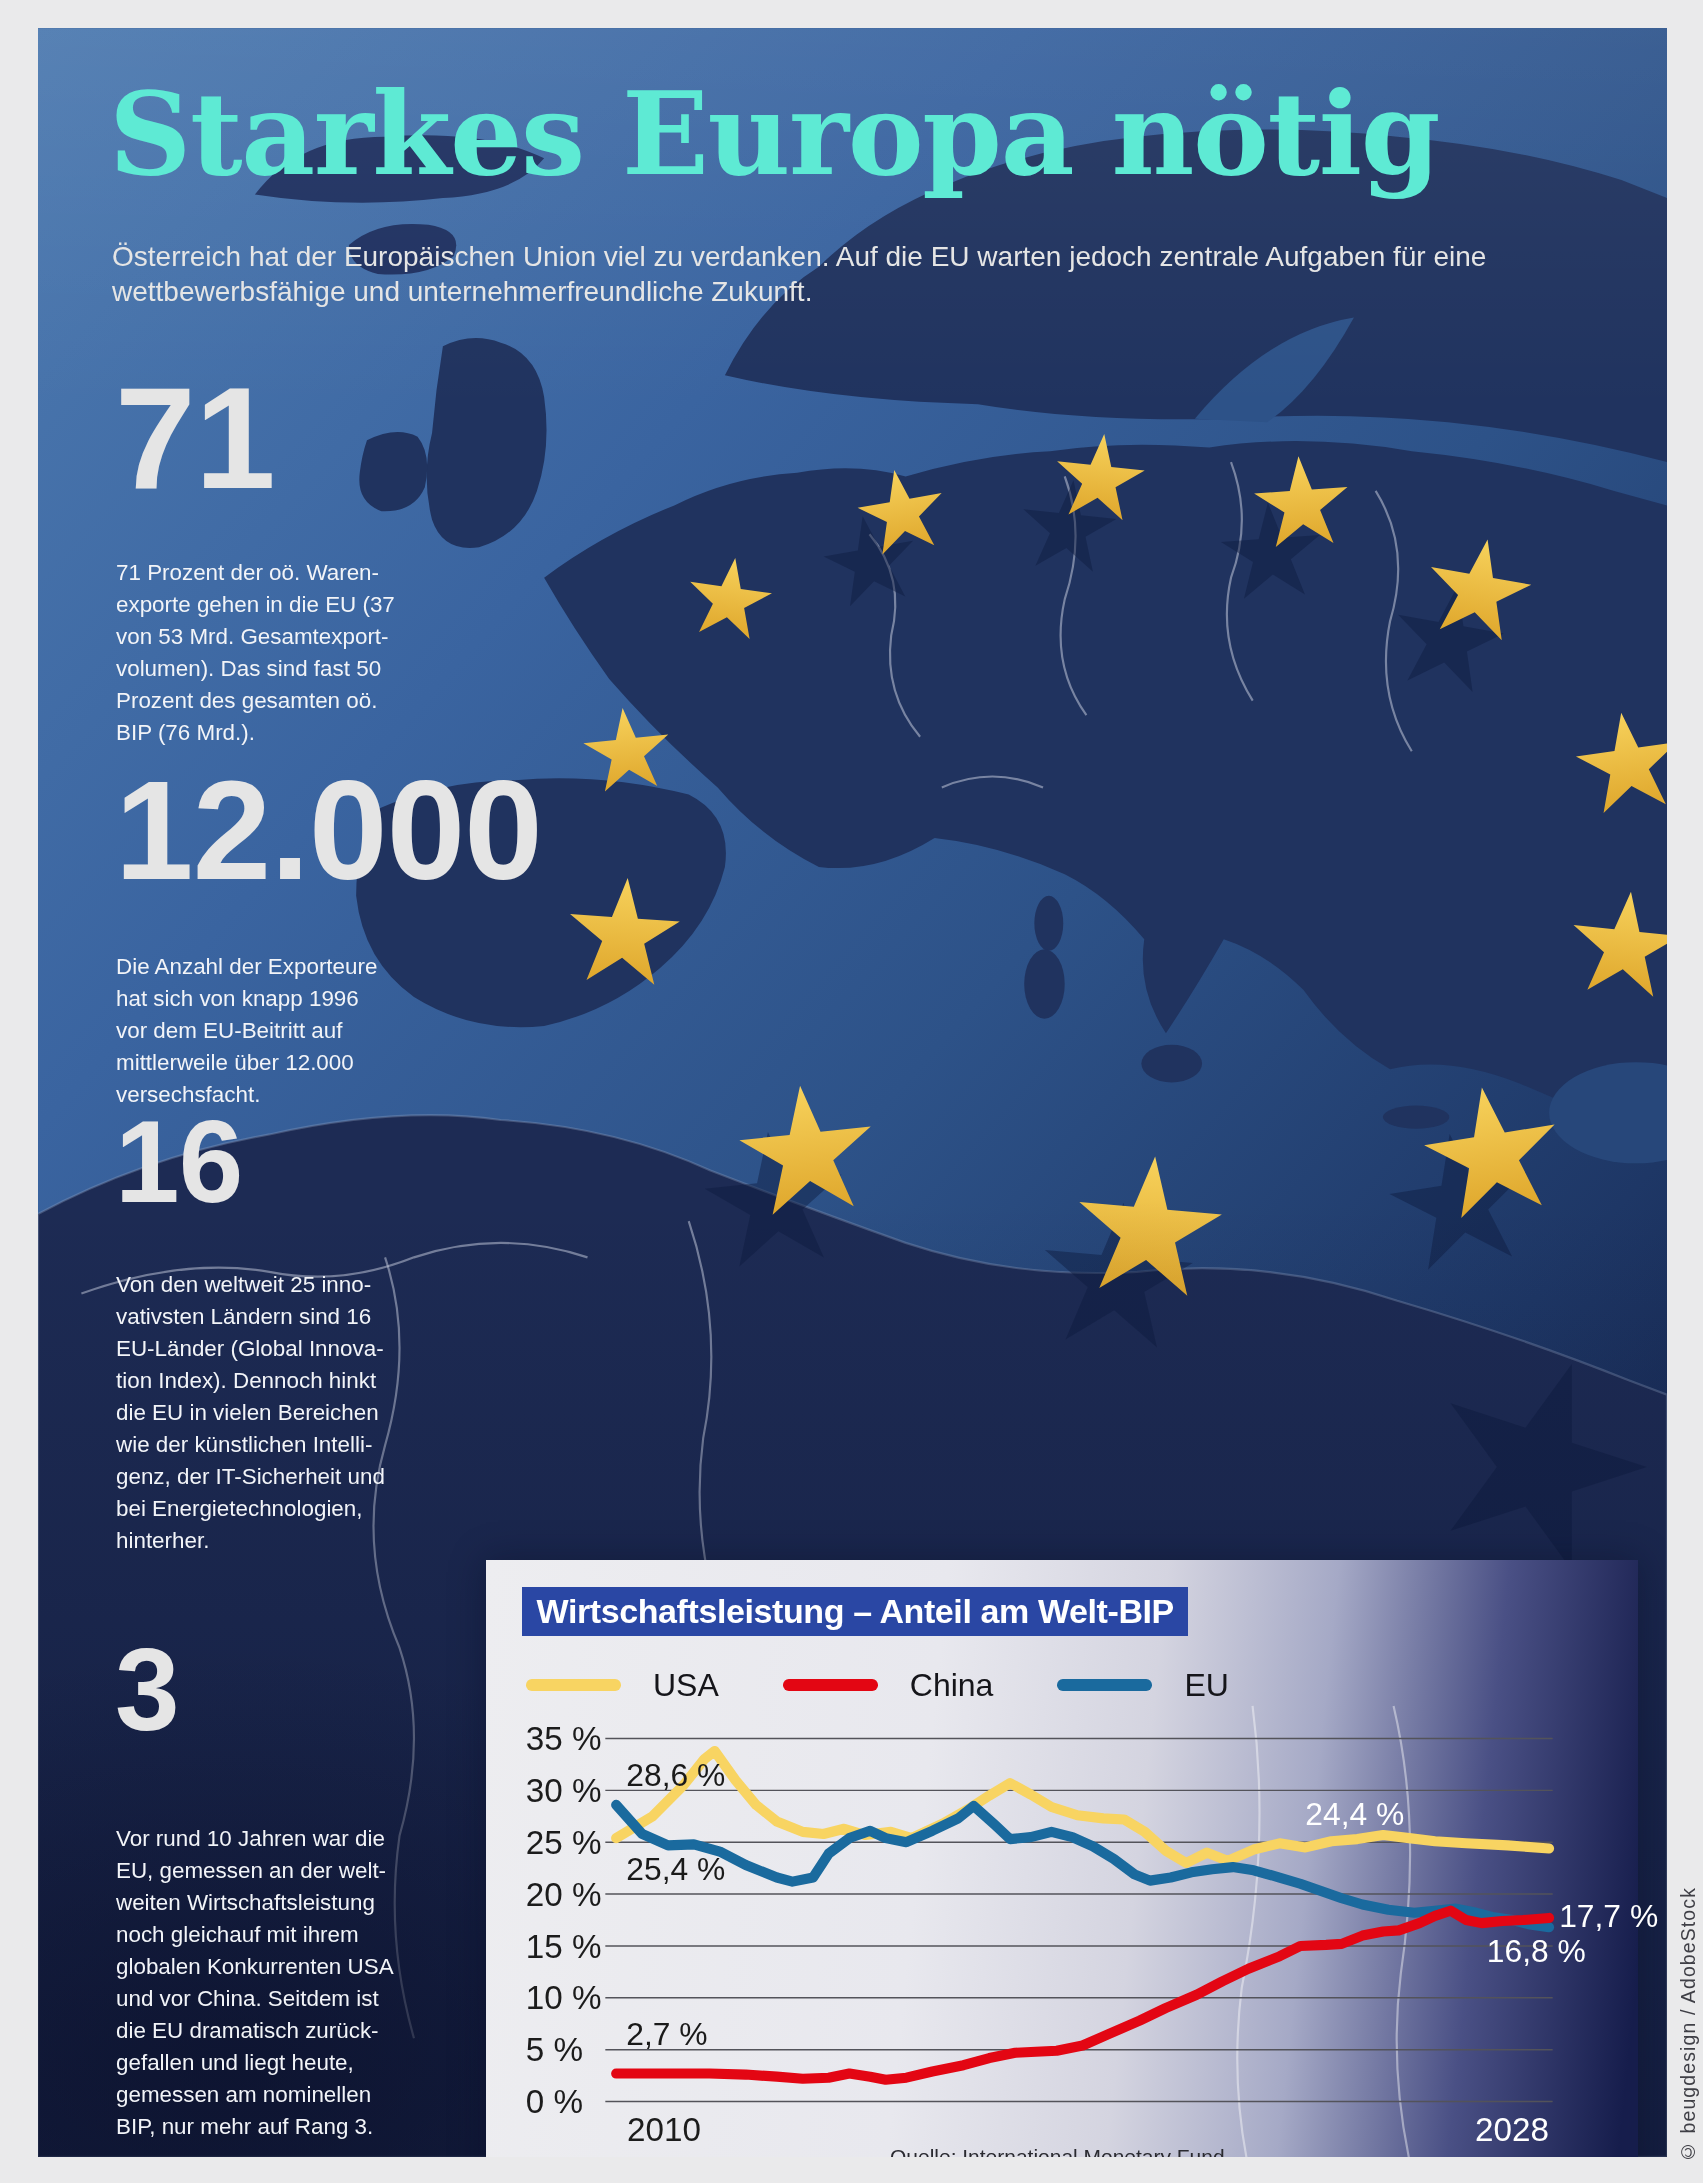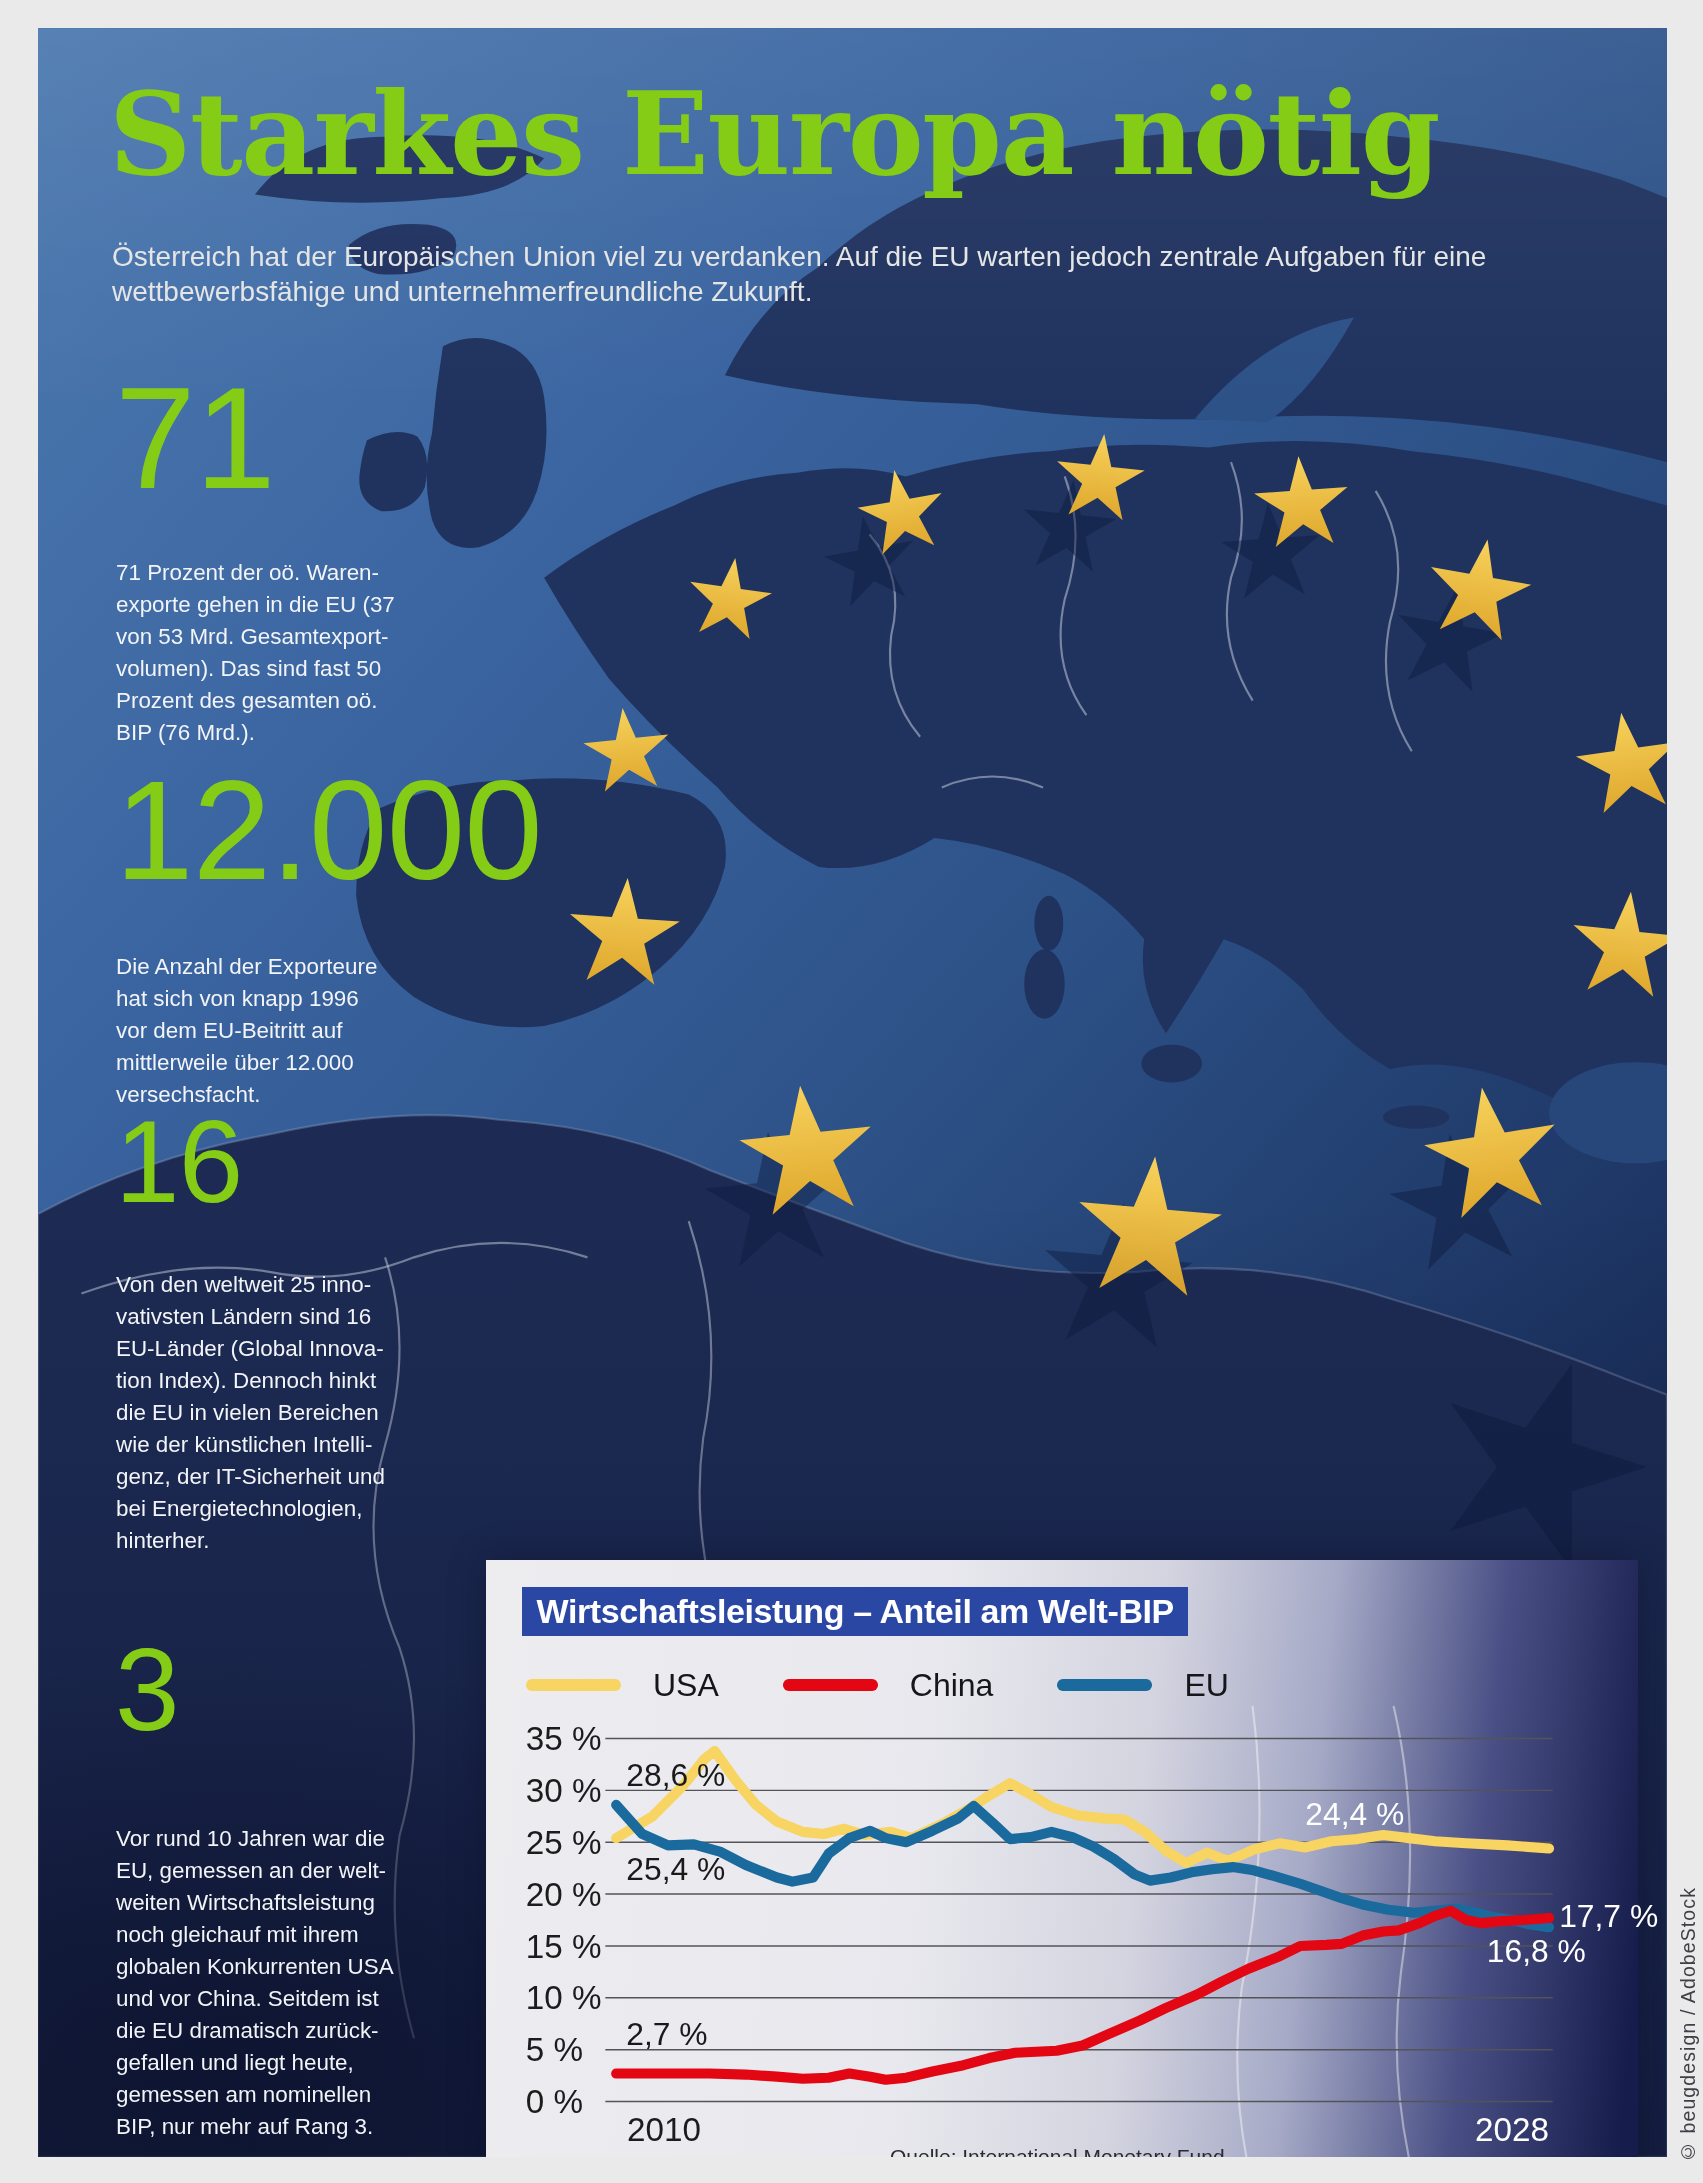--- a/index.html
+++ b/index.html
@@ -6,23 +6,23 @@
   .page{position:relative;width:1704px;height:2183px;background:#eaeaeb;overflow:hidden;}
   .content{position:absolute;left:38px;top:27.5px;width:1629px;height:2129px;overflow:hidden;background:#31588e;}
   .content svg.bgmap{position:absolute;left:0;top:0;z-index:0;}
   .content svg.starlayer{position:absolute;left:0;top:0;z-index:1;}
   .vignette{position:absolute;left:0;top:0;width:100%;height:100%;z-index:1;pointer-events:none;
     background:
       radial-gradient(ellipse 1012px 651px at 12% 96%, rgba(8,12,36,.55), rgba(8,12,36,0) 65%),
       linear-gradient(to bottom, rgba(255,255,255,.06) 0%, rgba(0,0,0,0) 18%, rgba(0,0,0,0) 55%, rgba(9,13,38,.45) 100%);}
   .txt{position:absolute;z-index:2;}
   .page-title{font-family:"DejaVu Serif","Liberation Serif",serif;font-weight:700;
-    font-size:114px;line-height:1;letter-spacing:-1.4px;color:#84cc16;white-space:nowrap;}
+    font-size:114px;line-height:1;letter-spacing:-1.4px;color:#5eead4;white-space:nowrap;}
   .subtitle{font-size:28px;line-height:35px;color:#e5e5e5;white-space:pre-line;}
-  .stat-num{font-weight:400;color:#84cc16;line-height:1;letter-spacing:-0.7px;}
+  .stat-num{font-weight:700;color:#e5e5e5;line-height:1;letter-spacing:-0.7px;}
   .stat-text{font-size:22.4px;line-height:32px;color:#f2f4f8;white-space:pre-line;margin-top:39px;}
   .chart-panel{position:absolute;left:448px;top:1488px;width:1152px;height:643px;z-index:3;
     background:linear-gradient(96deg,#ededf0 0%,#e8e8ee 38%,#d4d4e0 56%,#a5a9c6 70%,#4a5085 84%,#161d4c 98%);
     box-shadow:0 0 33px rgba(8,12,36,.4);margin-top:44px;}
   .chart-title-bar{position:absolute;left:36px;top:27.5px;height:49px;background:#2a47a4;
     display:inline-flex;align-items:center;padding:0 14.5px;}
   .chart-title-bar span{color:#ffffff;font-size:34px;font-weight:700;letter-spacing:-0.4px;white-space:nowrap;}
   .legend{position:absolute;left:40px;top:107px;display:flex;align-items:center;column-gap:64px;}
   .legend-item{display:flex;align-items:center;column-gap:32px;}
   .legend-swatch{width:95px;height:12.3px;border-radius:5.8px;}

